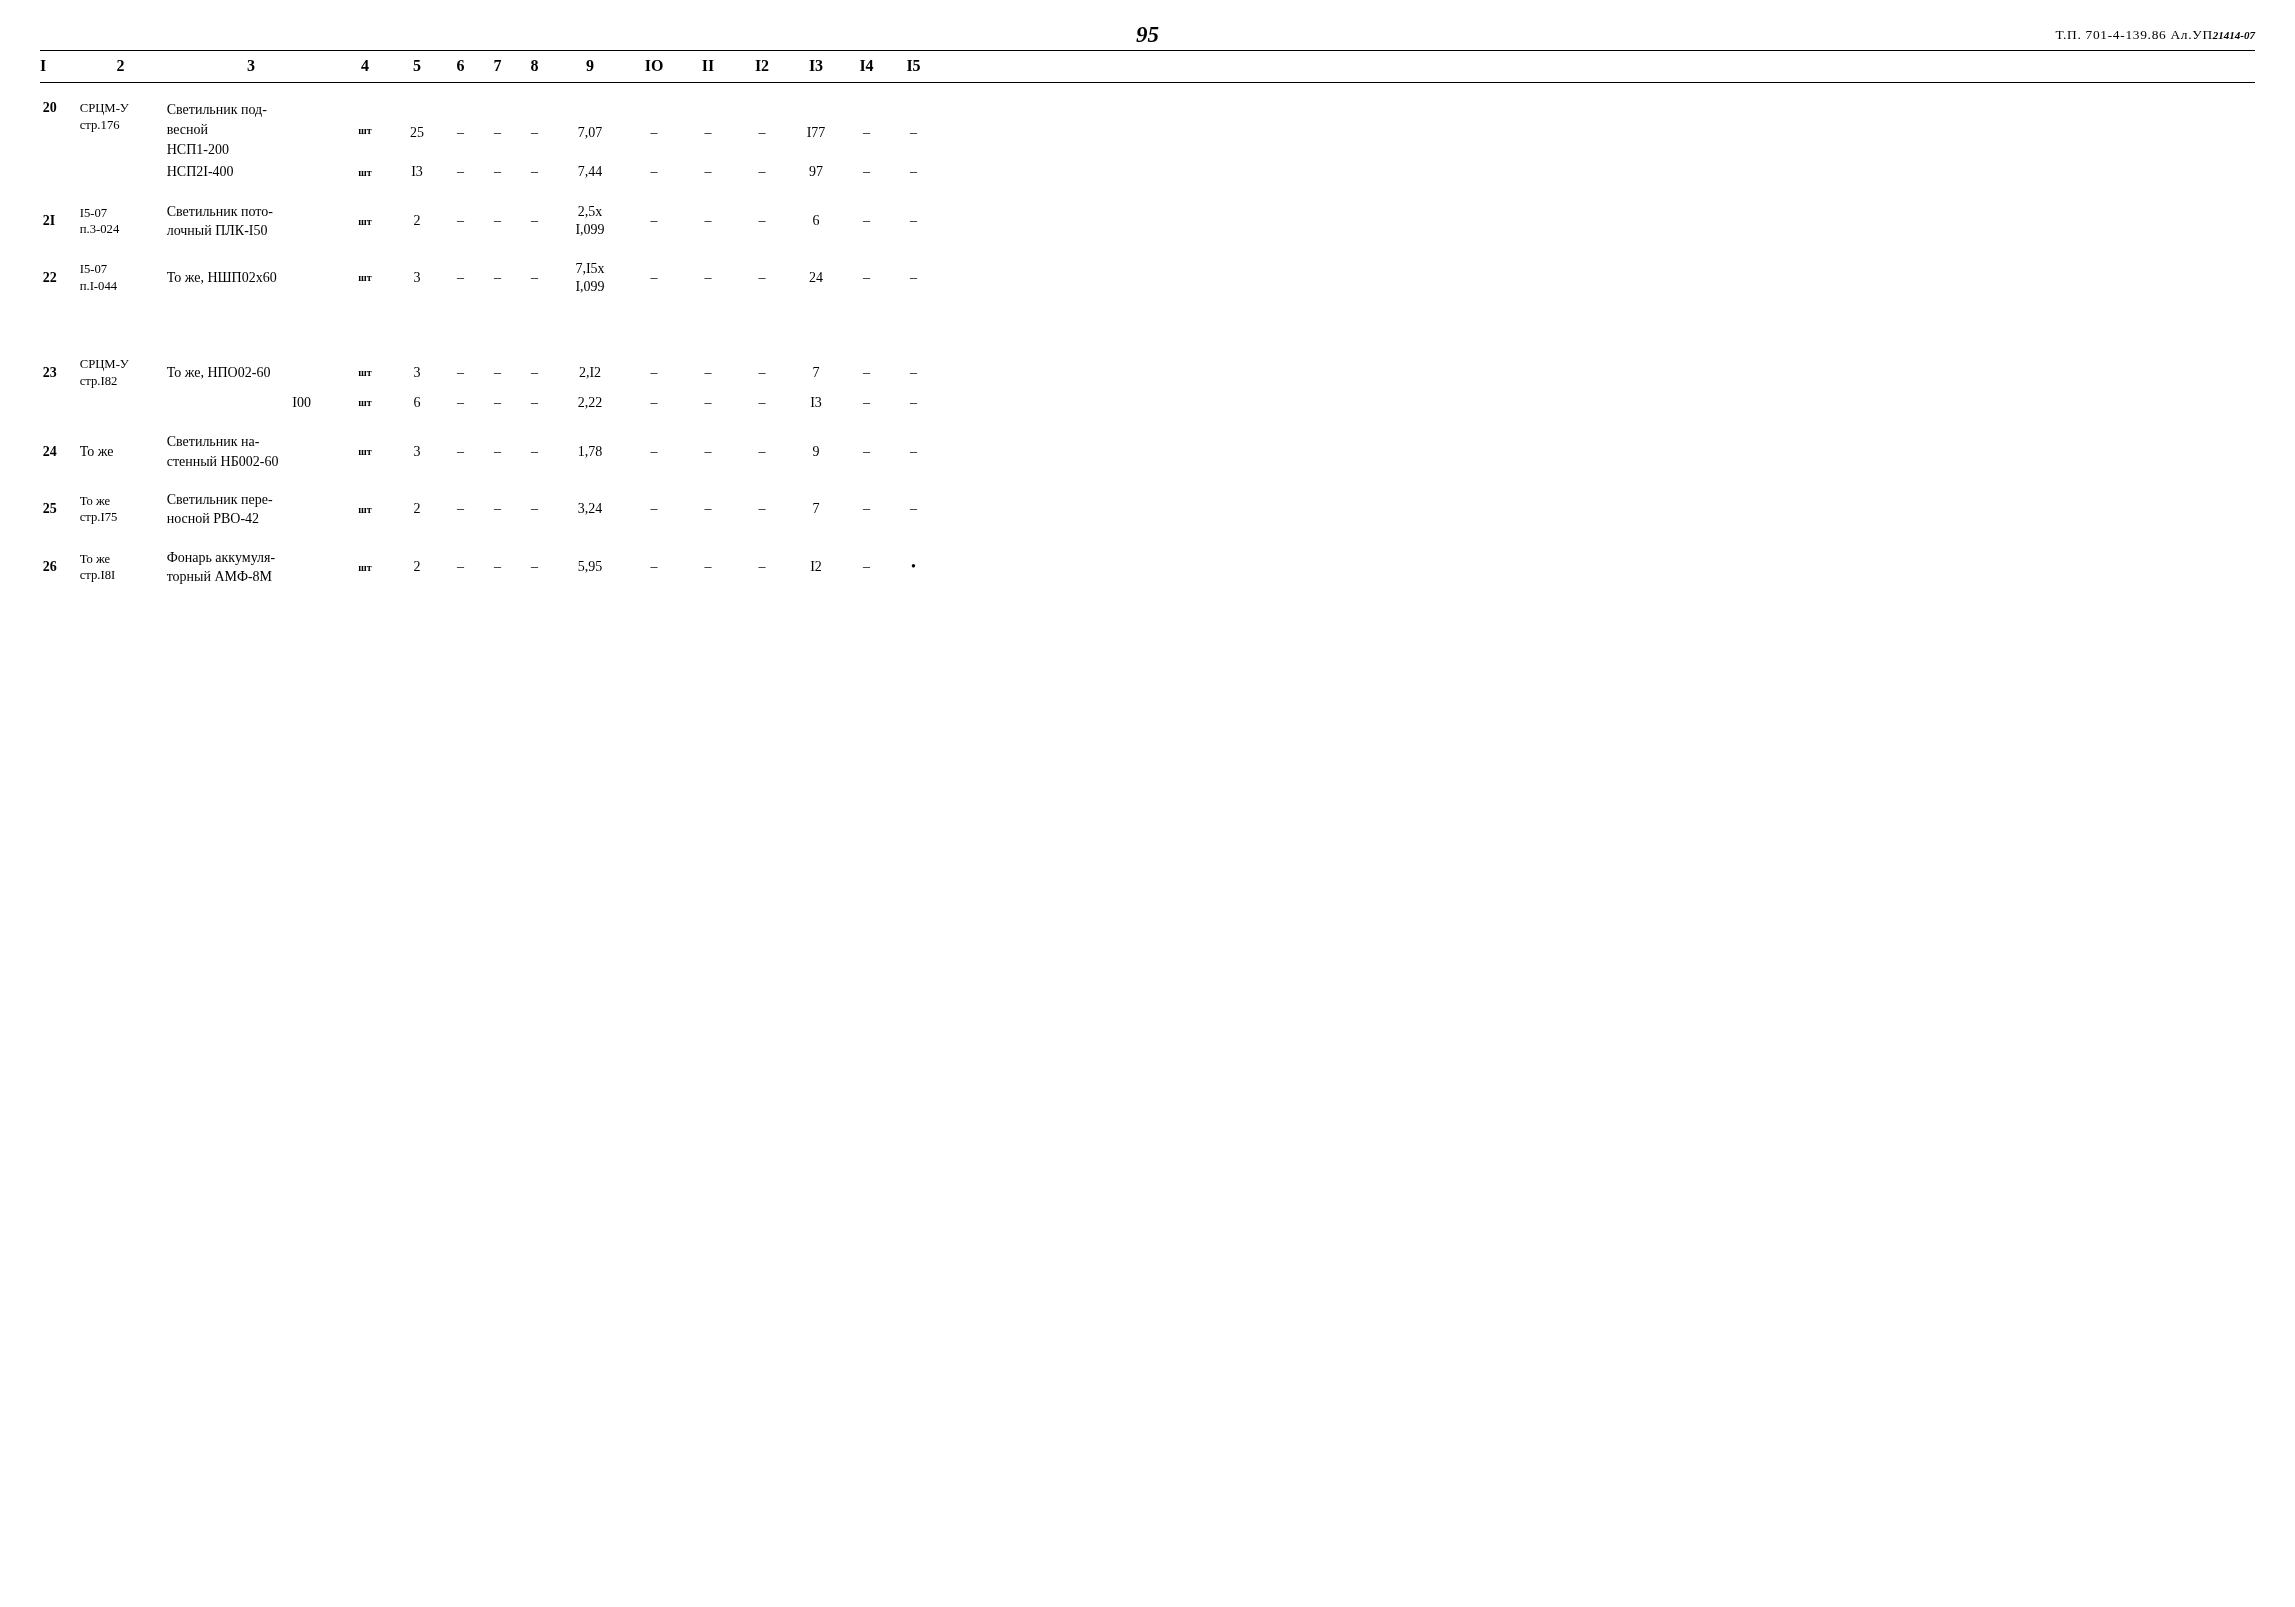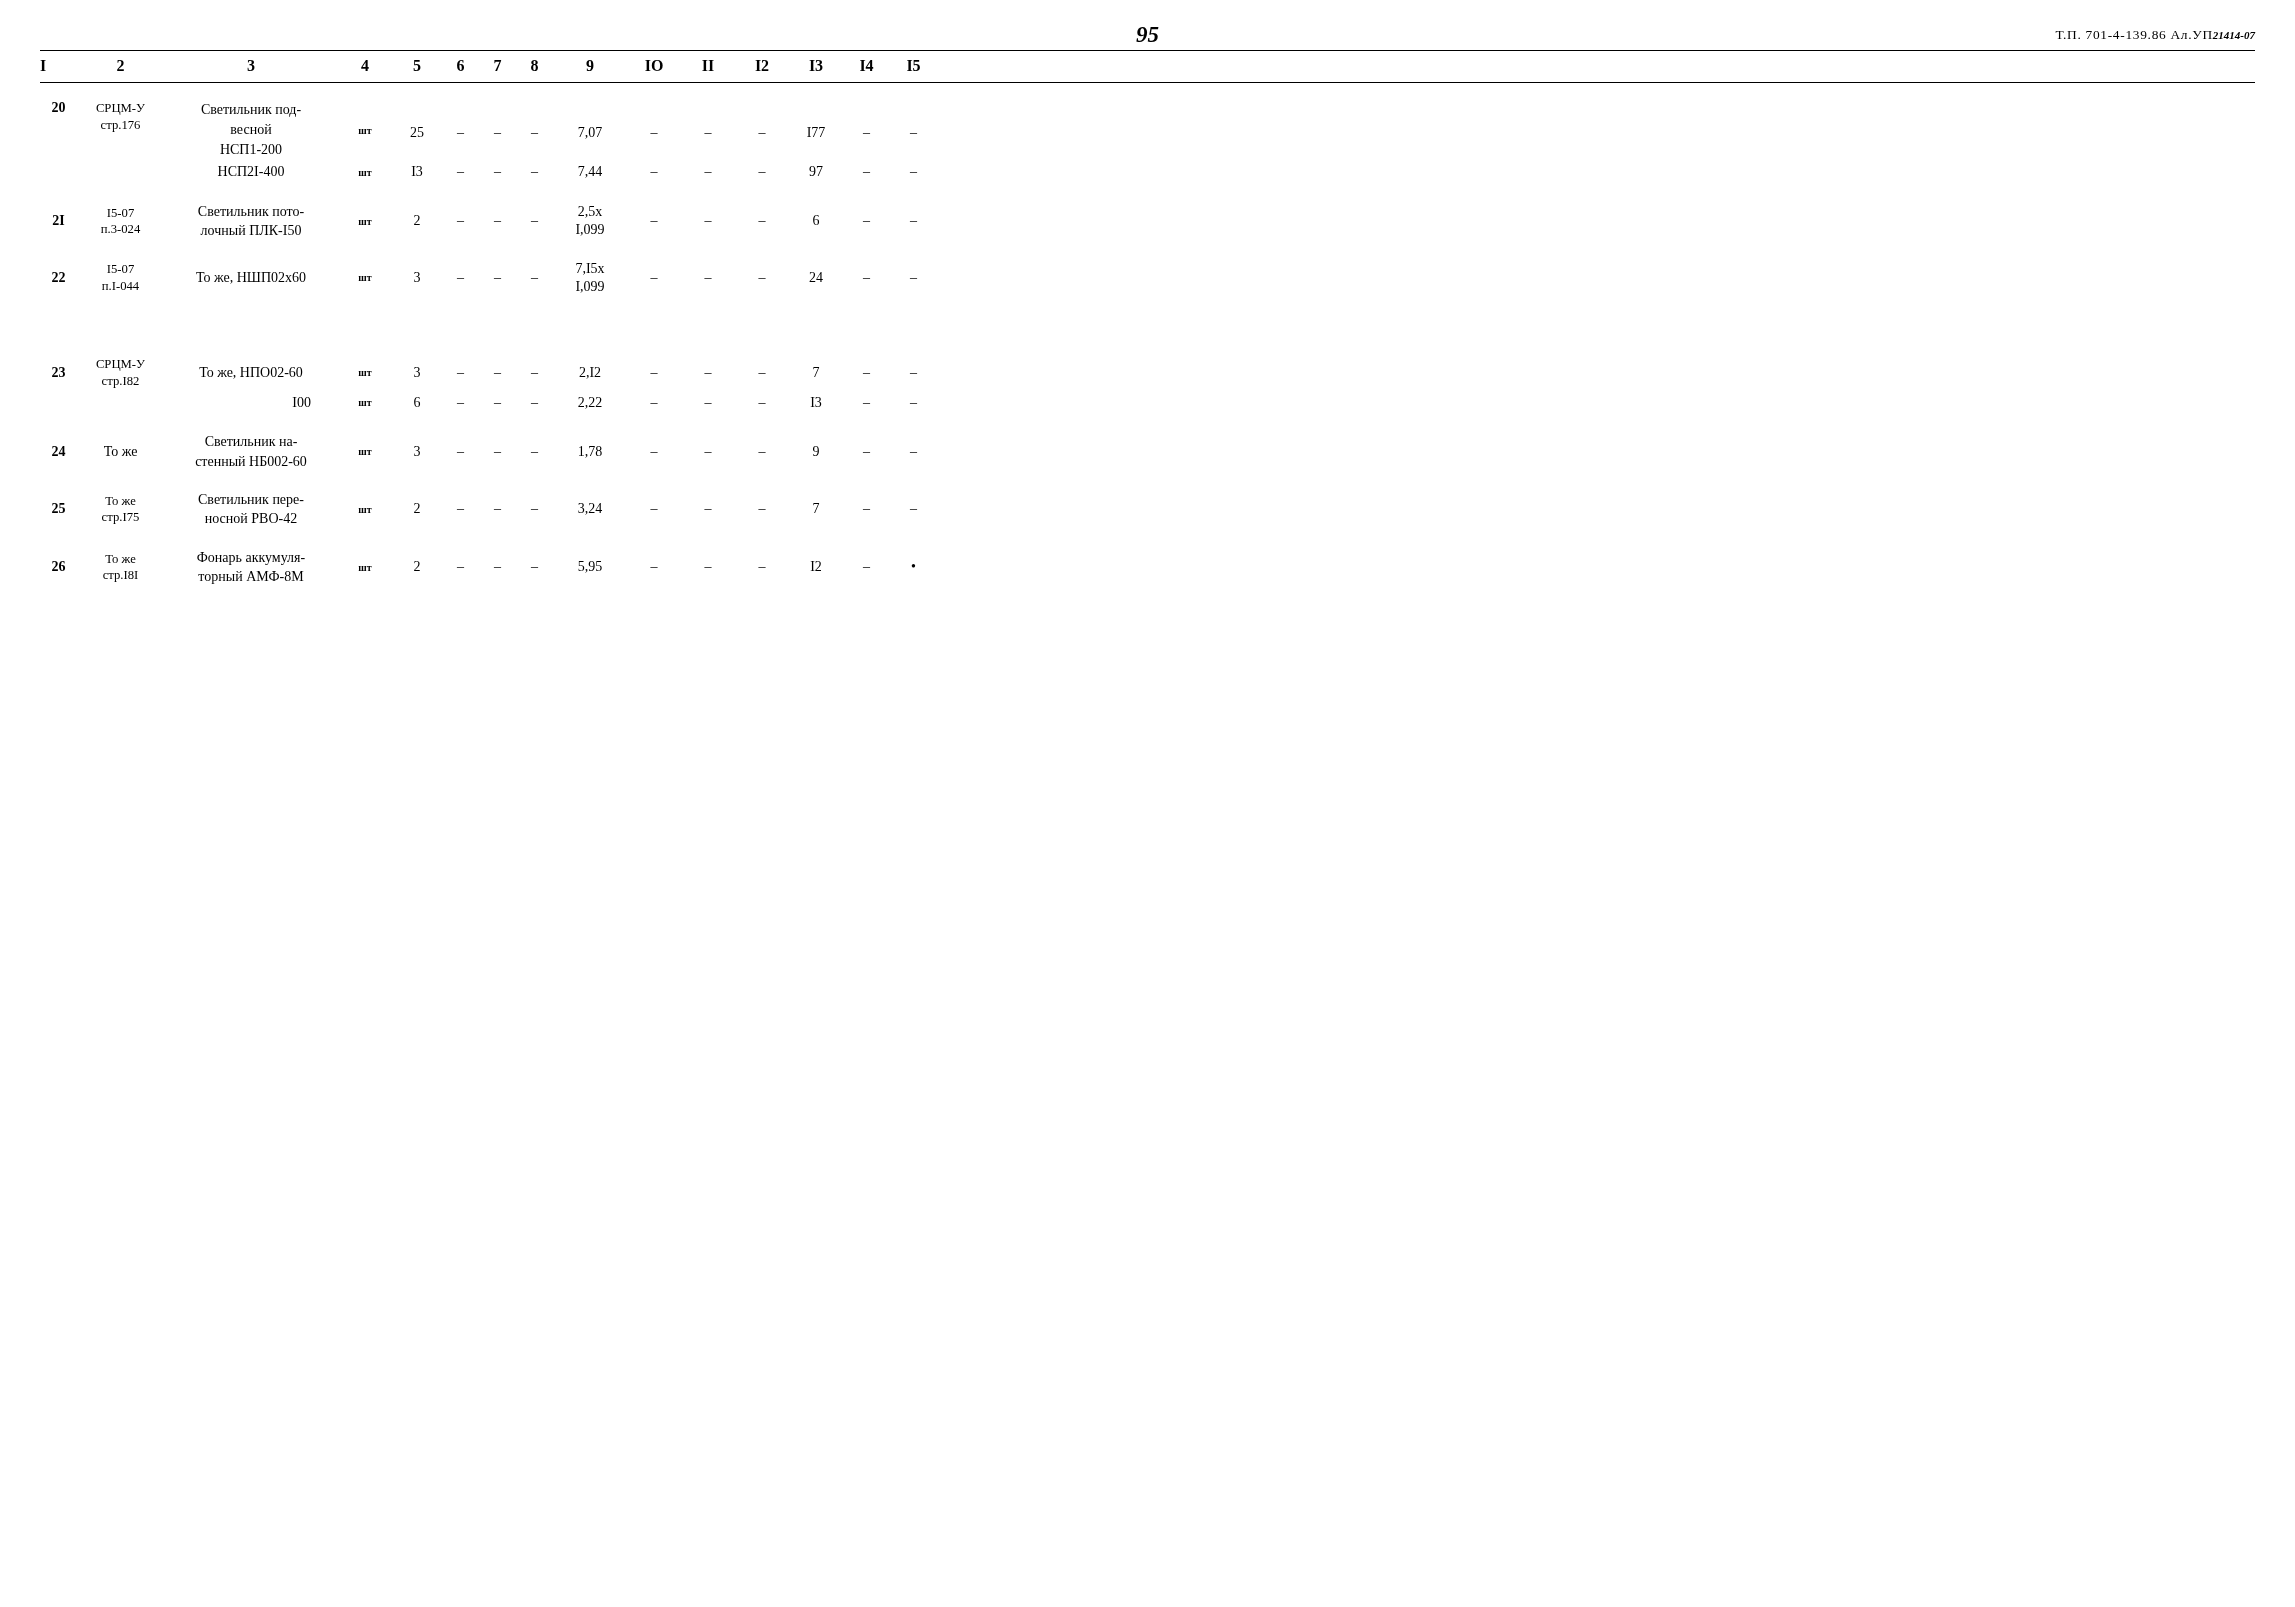--- a/index.html
+++ b/index.html
@@ -34,21 +34,21 @@
       grid-template-columns: 37px 87px 174px 54px 50px 37px 37px 37px 74px 54px 54px 54px 54px 47px 47px;
       align-items: center;
       min-height: 25.5px;
     }
     .cell {
       text-align: center;
       font-size: 14px;
       padding: 1.3px 2.7px;
     }
     .cell-left {
-      text-align: center;
+      text-align: left;
       font-size: 14px;
       padding: 1.3px 2.7px;
     }
     .cell-bold {
       font-weight: bold;
       font-size: 10px;
     }
     .section-gap {
       height: 16px;
     }

